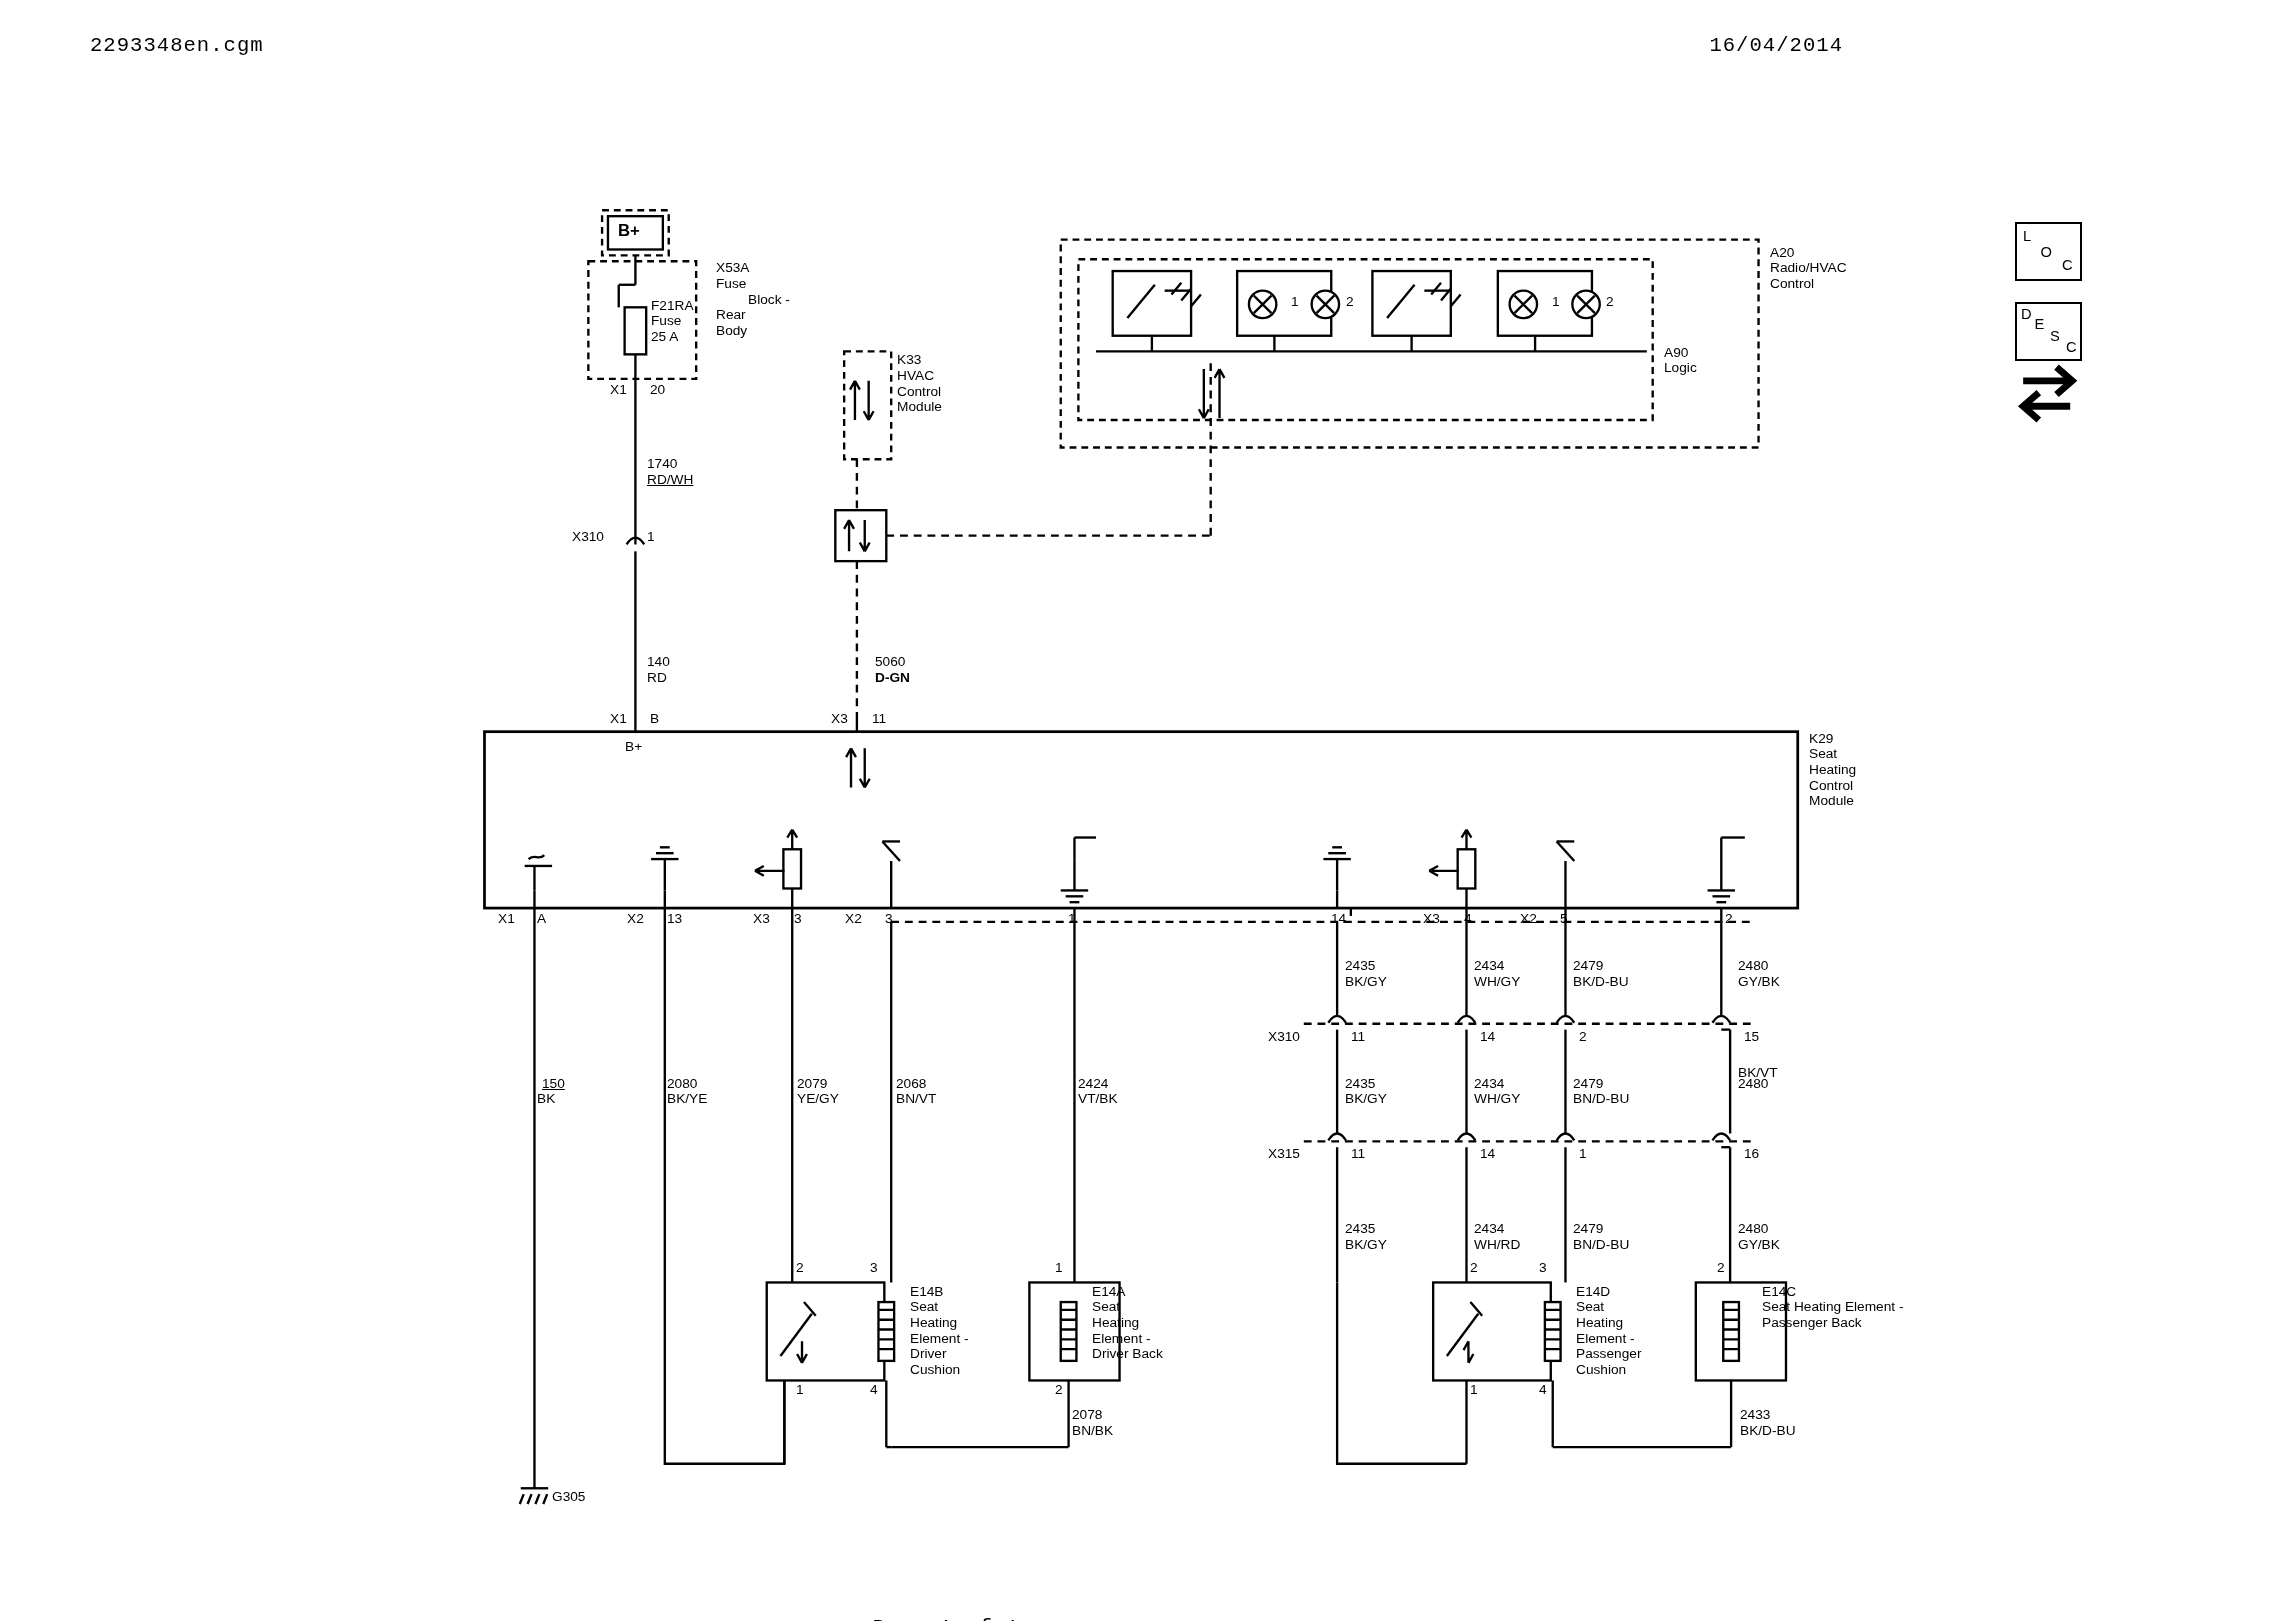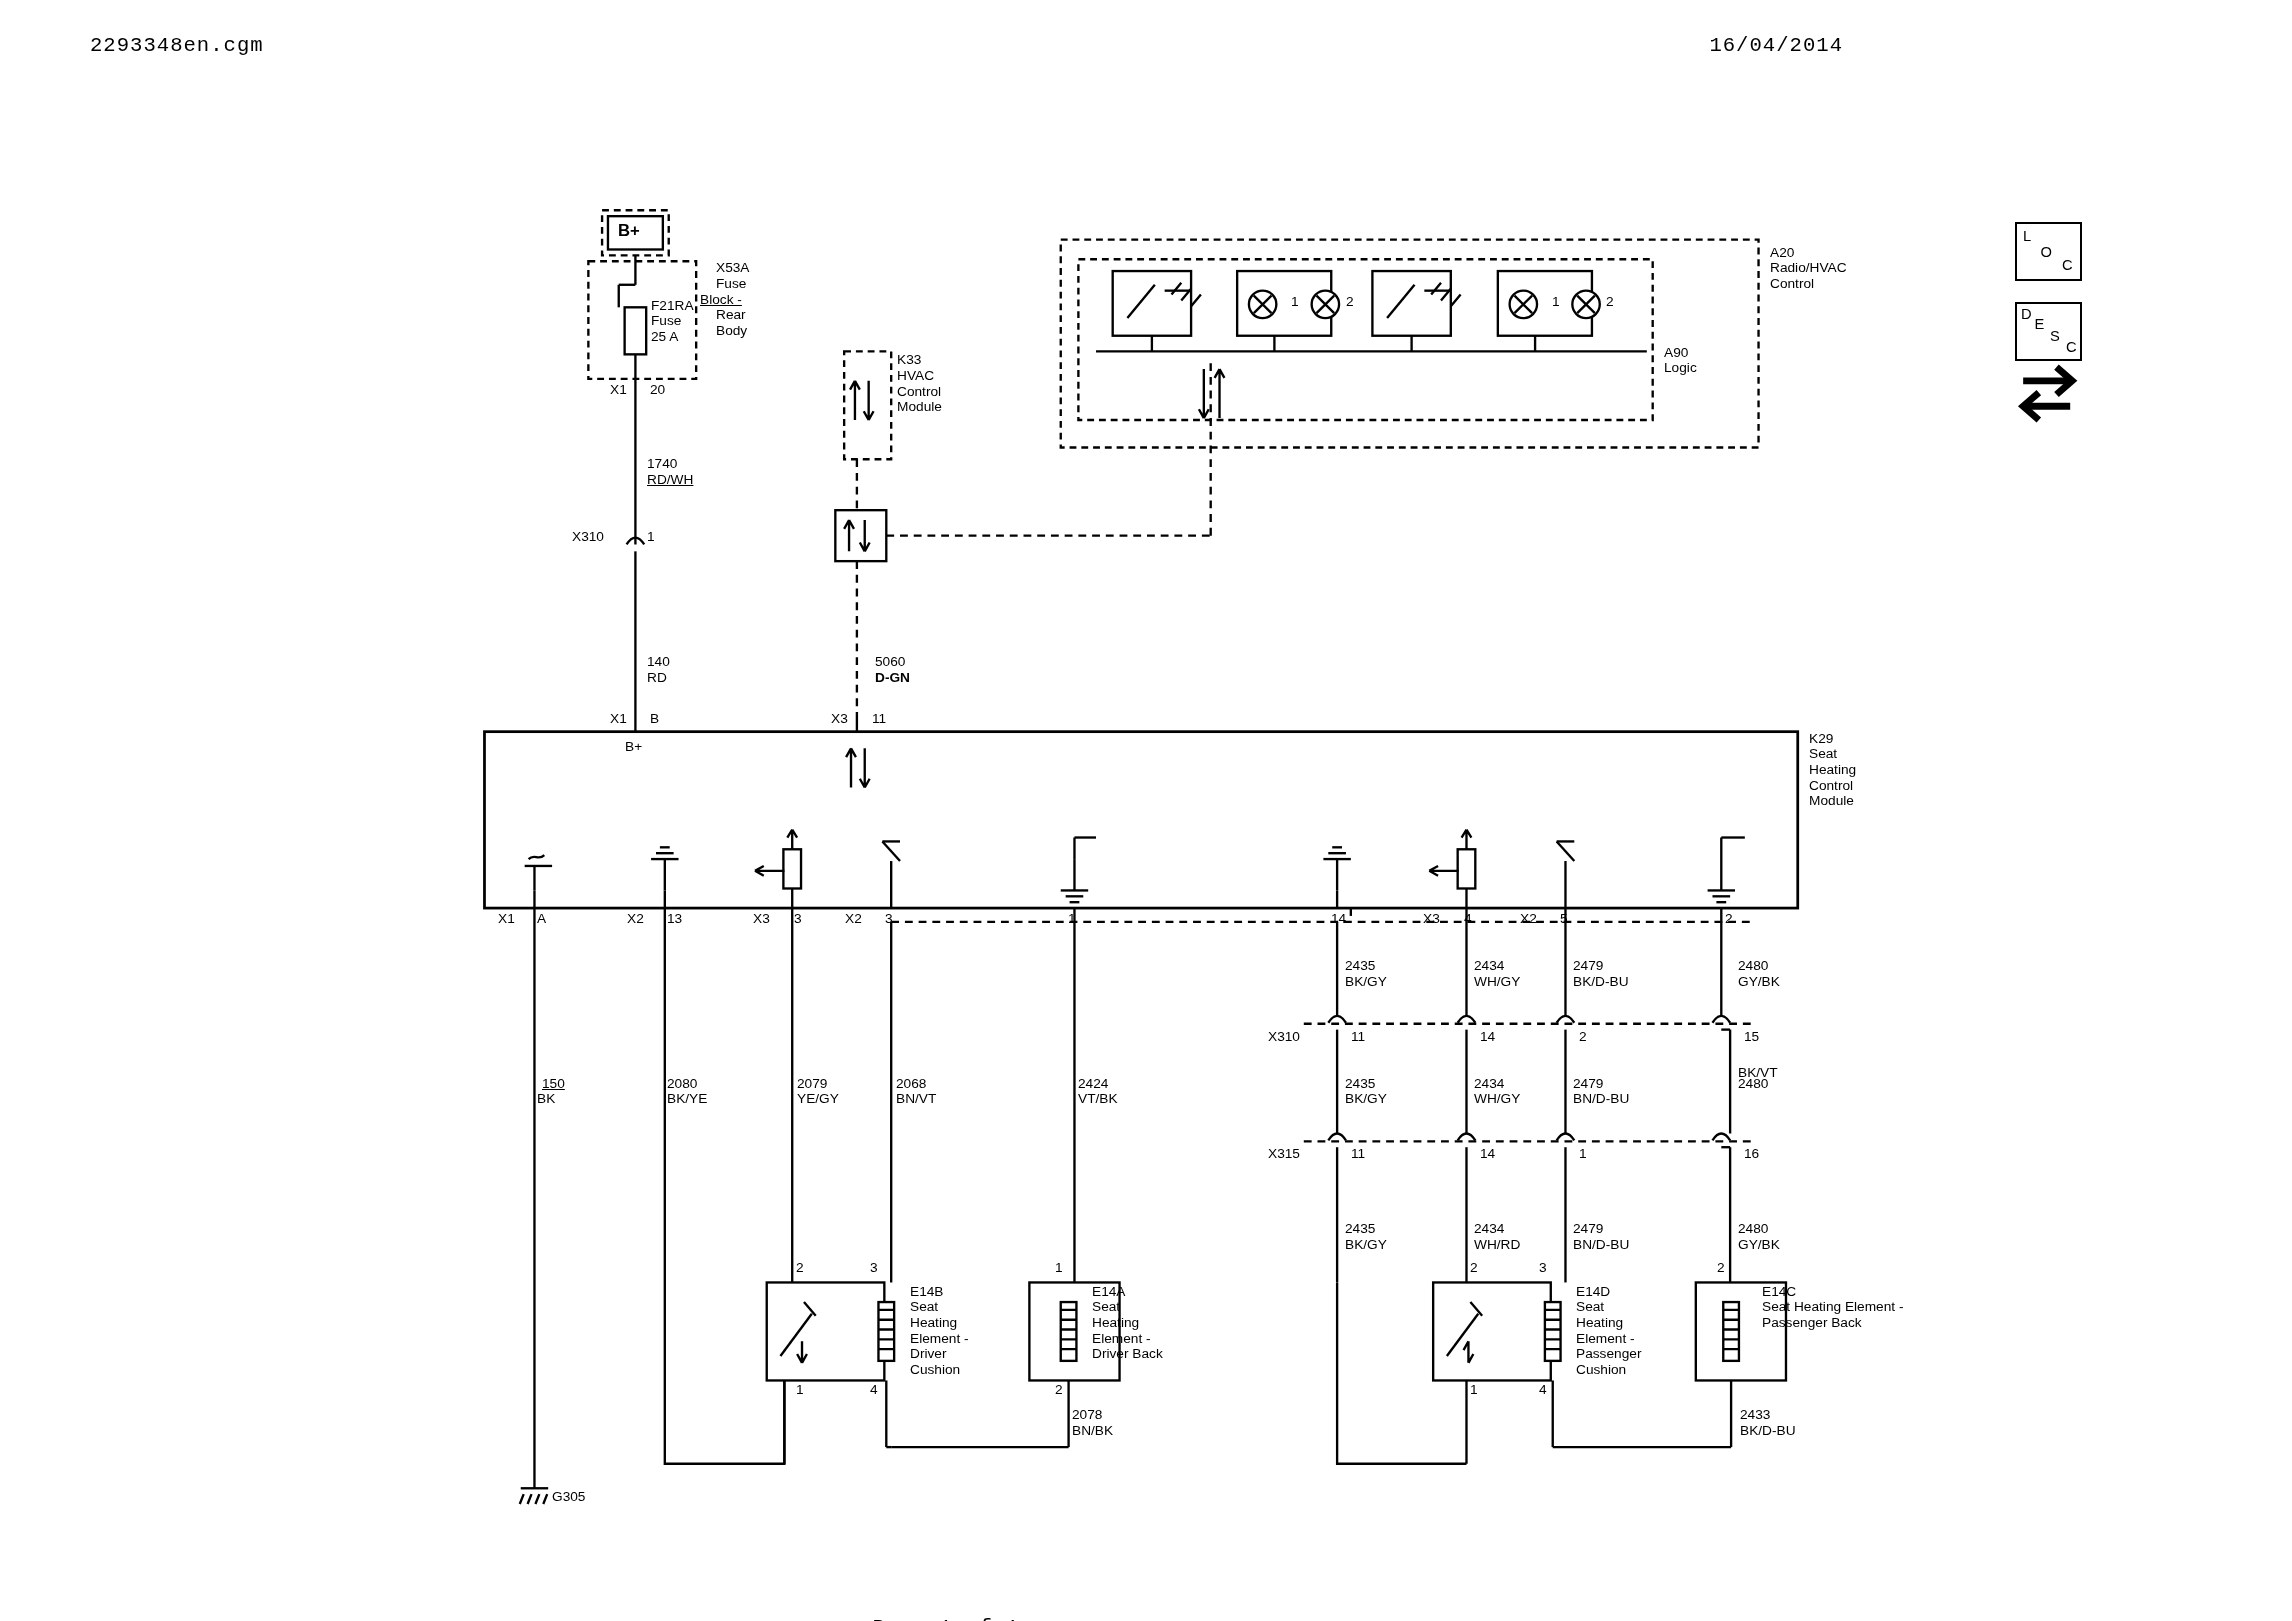--- a/index.html
+++ b/index.html
@@ -301,21 +301,21 @@
     <span class="stack-letter" style="left:3.9px; top:2px;">D</span>
     <span class="stack-letter" style="left:17.6px; top:11.8px;">E</span>
     <span class="stack-letter" style="left:33px; top:23.5px;">S</span>
     <span class="stack-letter" style="left:49px; top:35px;">C</span>
   </div>
 
   <div class="lbl b" style="left:618px; top:196px; font-size:16.7px;">B+</div>
 
   <div class="lbl" style="left:716px; top:233px;">X53A</div>
   <div class="lbl" style="left:716px; top:249px;">Fuse</div>
-  <div class="lbl" style="left:700px; top:265px;text-decoration:underline;">Block -</div>
+  <div class="lbl" style="left:748px; top:265px;">Block -</div>
   <div class="lbl" style="left:716px; top:280px;">Rear</div>
   <div class="lbl" style="left:716px; top:296px;">Body</div>
 
   <div class="lbl" style="left:651px; top:271px;">F21RA</div>
   <div class="lbl" style="left:651px; top:286px;">Fuse</div>
   <div class="lbl" style="left:651px; top:302px;">25 A</div>
 
   <div class="lbl" style="left:610px; top:355px;">X1</div>
   <div class="lbl" style="left:650px; top:355px;">20</div>
 

